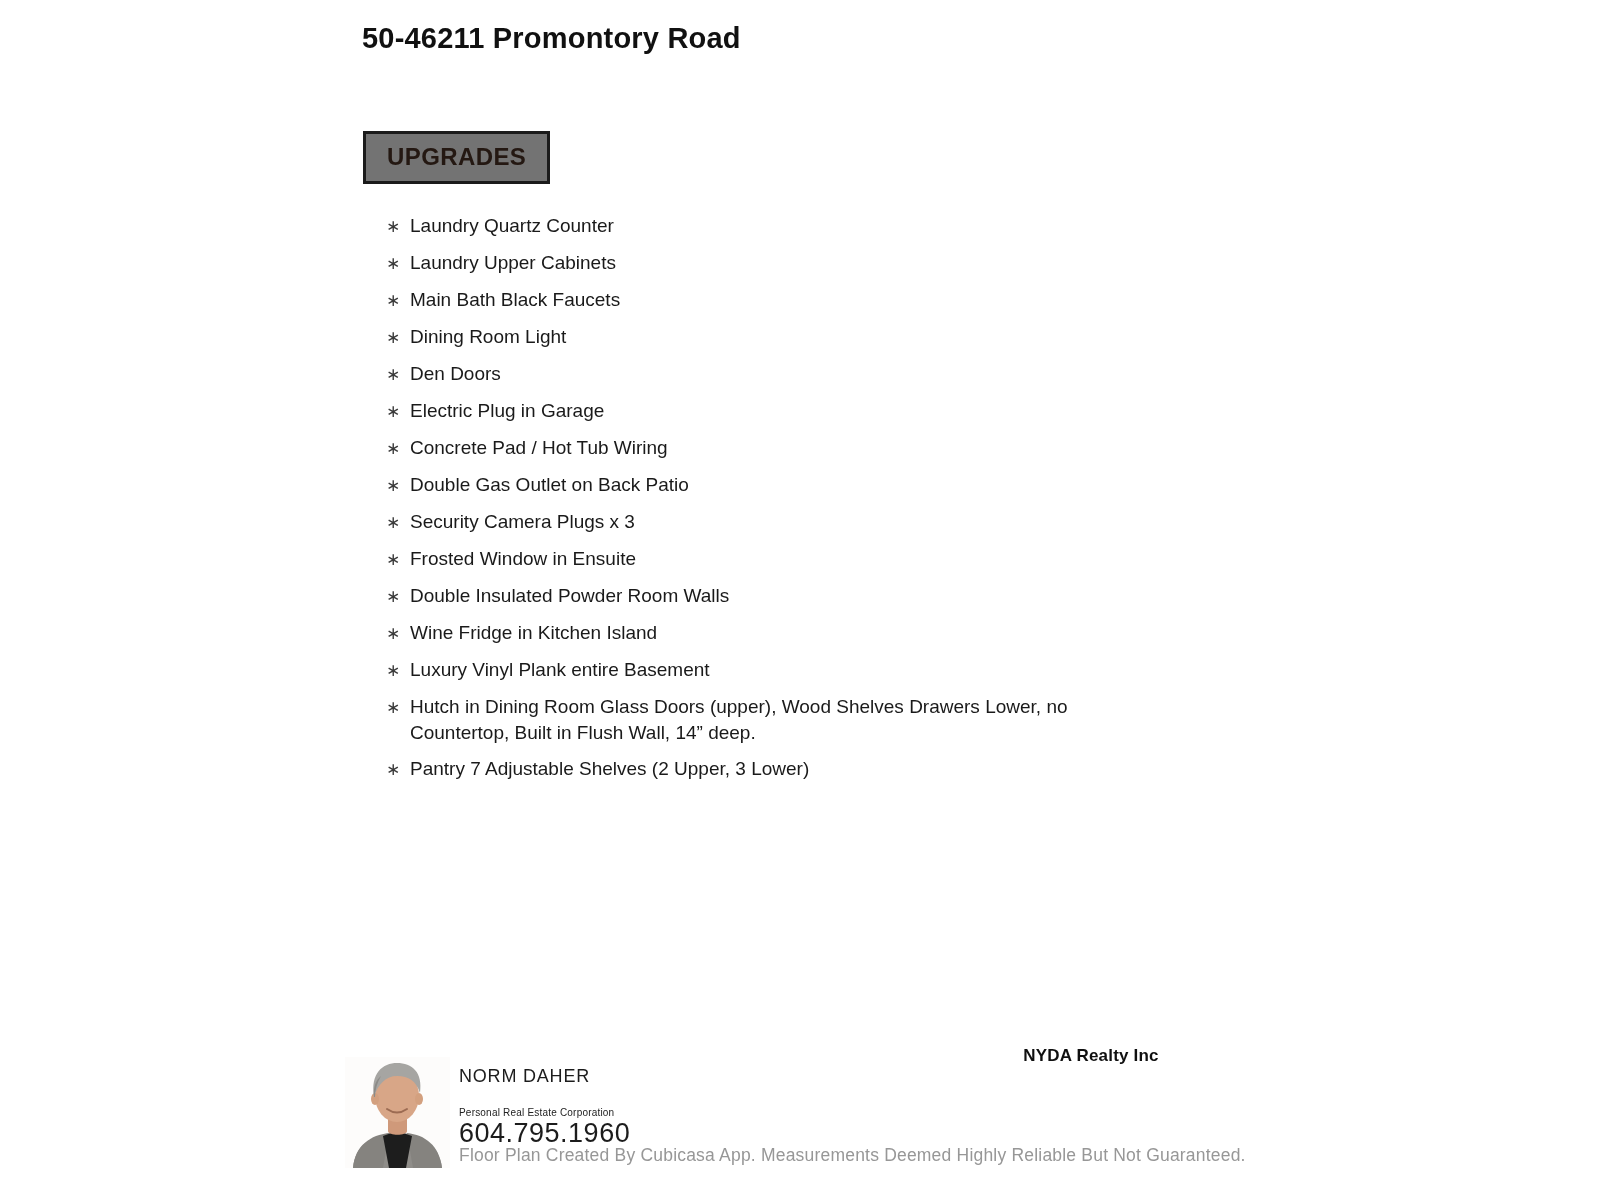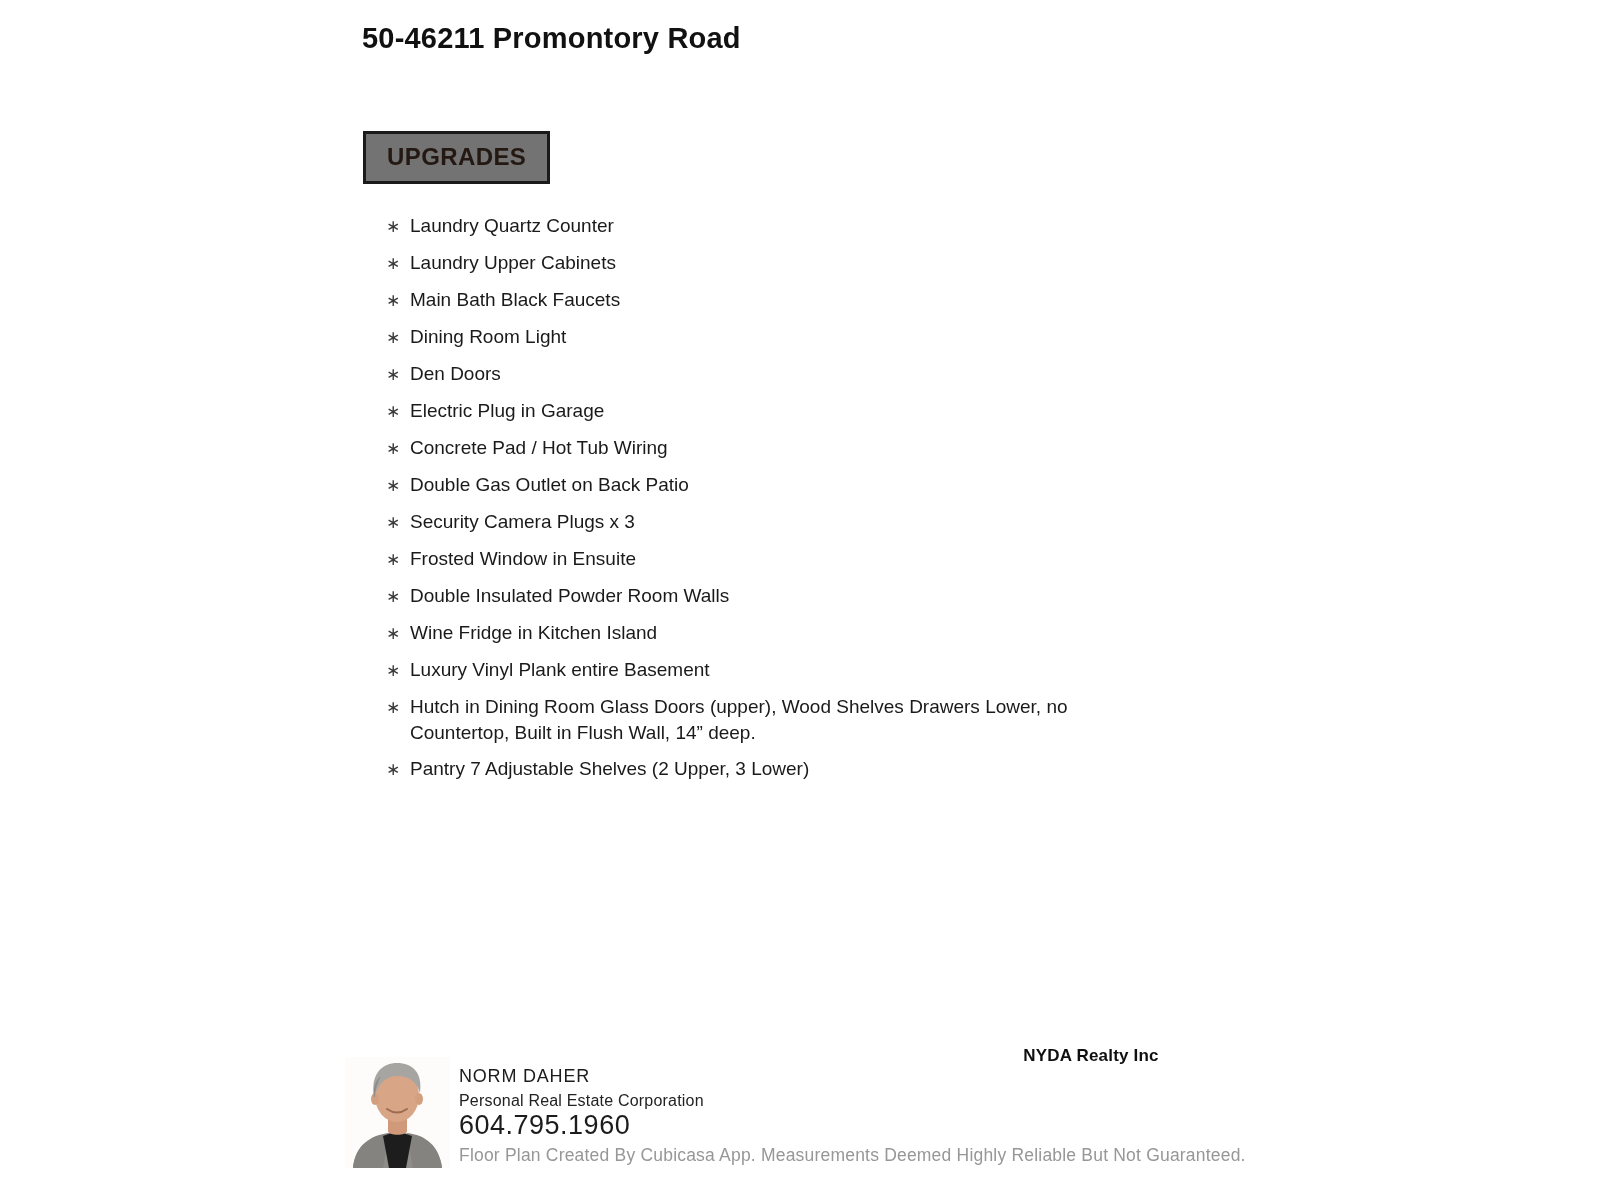--- a/index.html
+++ b/index.html
@@ -60,21 +60,21 @@
   .agent-photo {
     position: absolute; left: 345px; top: 17px;
     width: 105px; height: 111px; overflow: hidden; background: #fdfdfd;
   }
 
   .agent-block { position: absolute; left: 459px; top: 26px; }
   .agent-name {
     font-size: 18px; font-weight: normal; color: #1c1c1c; letter-spacing: 0.8px;
   }
   .agent-designation {
-    font-size: 16px; color: #222; margin-top: 5px; letter-spacing: 0.2px;
+    font-size: 10px; color: #222; margin-top: 20px; letter-spacing: 0.2px;
   }
   .agent-phone {
     font-size: 27px; color: #1c1c1c; margin-top: 0; letter-spacing: 0.5px;
   }
   .disclaimer {
     position: absolute; left: 459px; top: 105px;
     font-size: 17.5px; color: #979797; letter-spacing: 0.2px;
     white-space: nowrap;
   }
 

